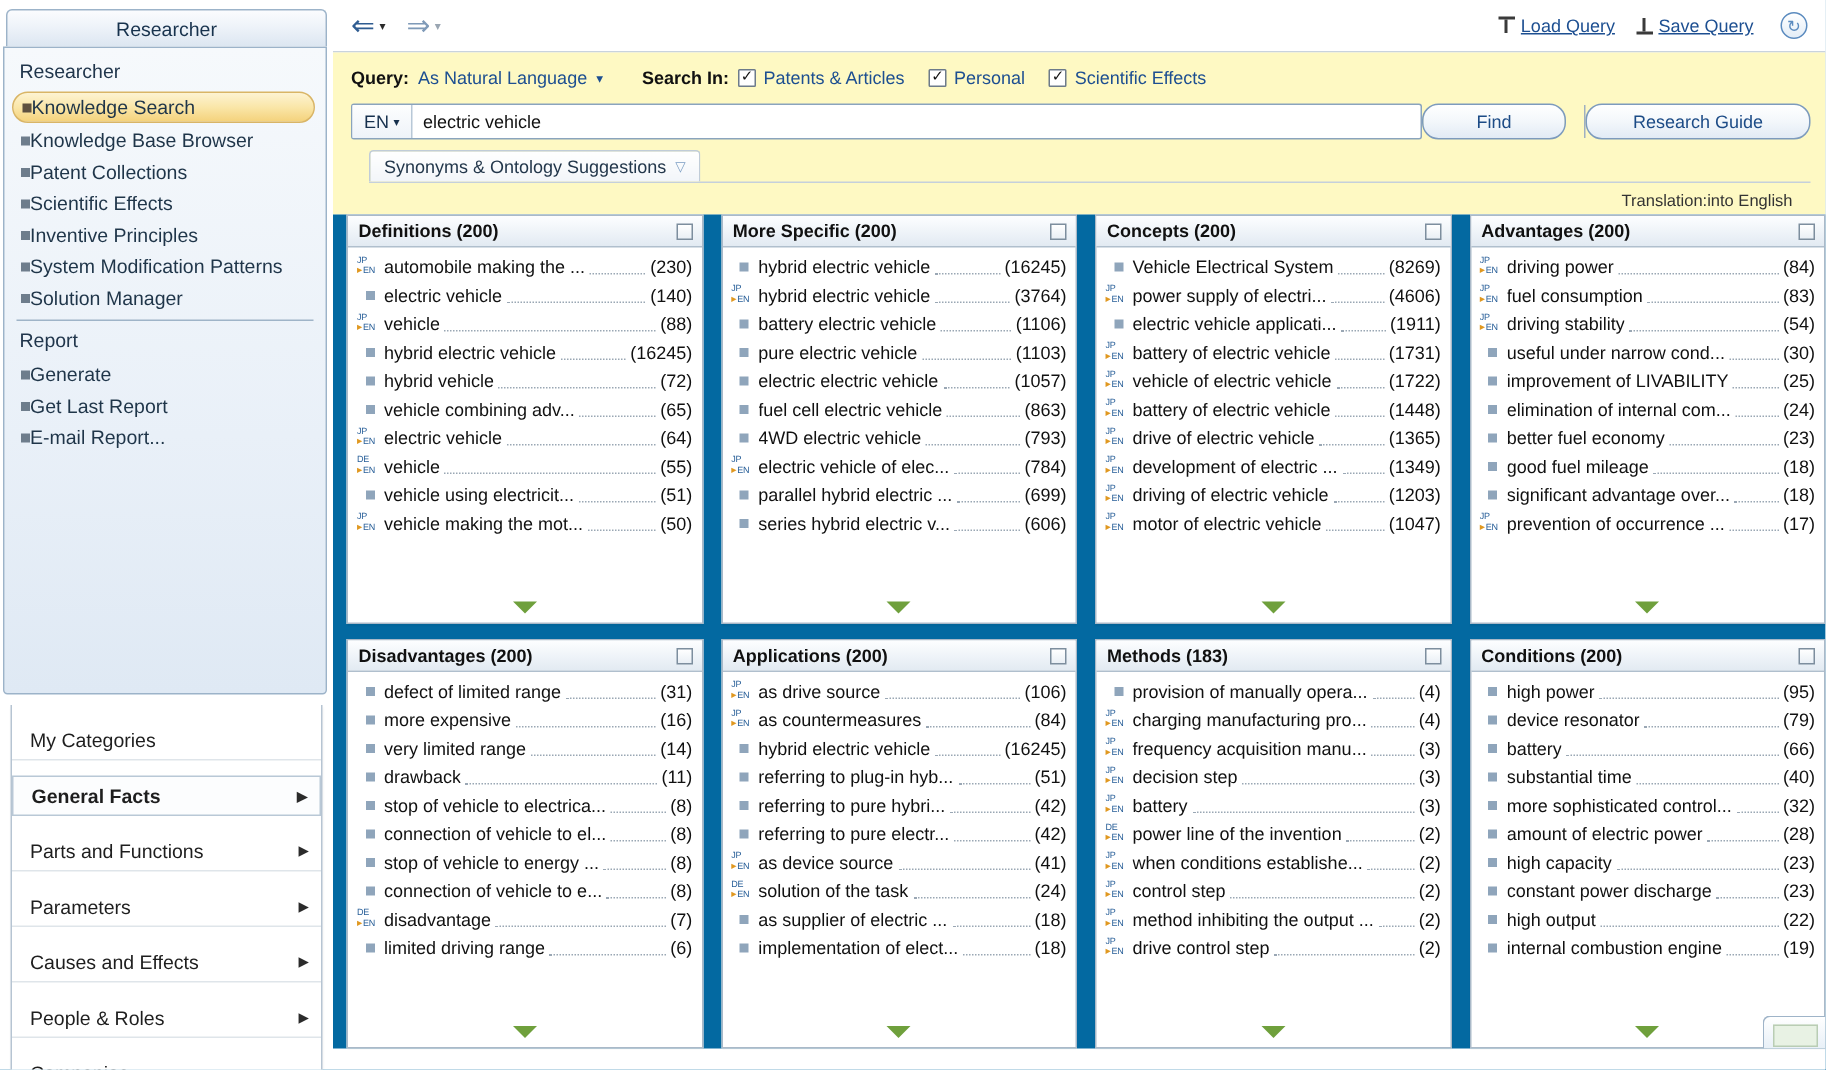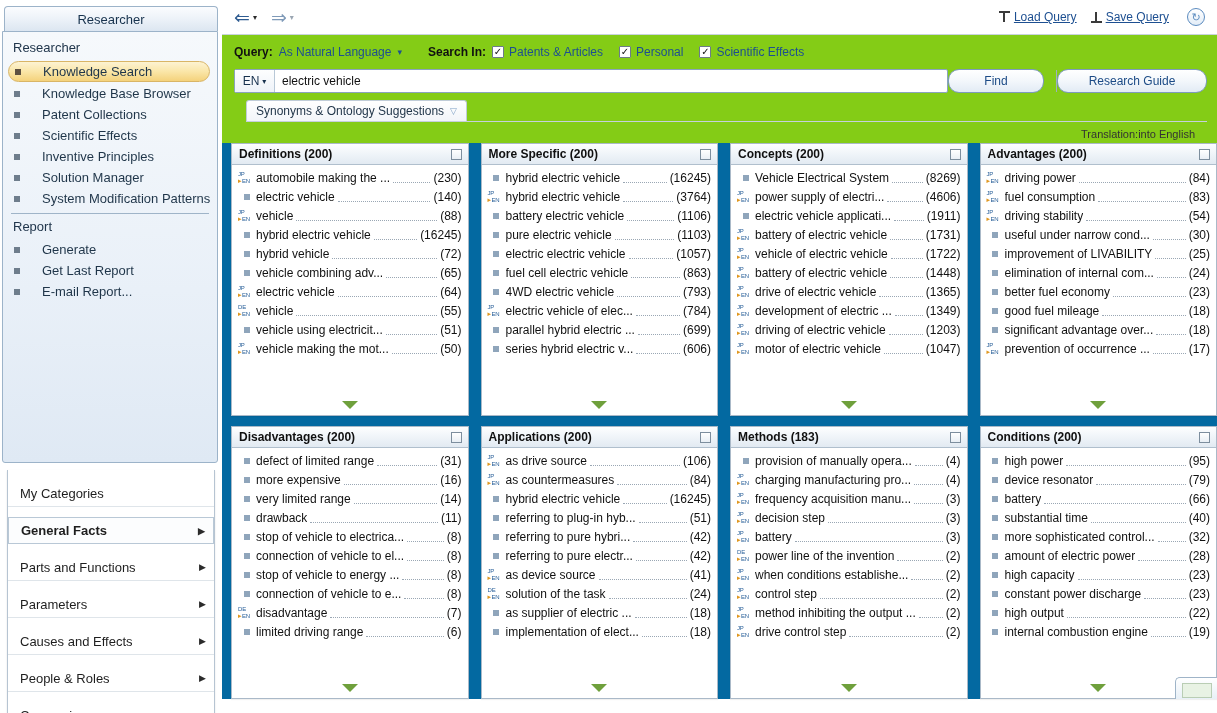--- a/index.html
+++ b/index.html
@@ -47,21 +47,21 @@
     height: 432px;
   }
   .side-section-title{
     font-size: 13px; color: #21364c;
     padding: 3px 0 5px 10px;
   }
   .side-divider{
     height:1px; background:#9fb4c8; margin: 4px 8px 2px 8px;
   }
   .side-item{
-    display:flex; align-items:flex-start; gap:22px;
+    display:flex; align-items:flex-start; gap:0;
     padding: 3px 6px 3px 11px;
     font-size: 13px;
     color: #1f3549;
     cursor: default;
     line-height: 15px;
     min-height: 20px;
   }
   .side-item .bullet{
     width: 6px; height: 6px; background: #6e7d8c; display:inline-block;
     margin-top: 5px; flex: 0 0 auto;
@@ -133,21 +133,21 @@
   .ic-save::after{ bottom:2px; }
   .refresh-btn{
     width: 18px; height:18px; border-radius: 50%;
     border: 1.6px solid #5b8bbf; color:#5b8bbf;
     display:flex; align-items:center; justify-content:center;
     font-size: 11px; margin-left: 14px; margin-right:2px;
     background: linear-gradient(to bottom,#ffffff,#e3edf7);
   }
 
   .querybar{
-    background:#84cc16;
+    background:#fef9c3;
     padding: 7px 10px 0 12px;
   }
   .qrow1{ display:flex; align-items:center; gap:6px; font-size:12px; height:20px;}
   .qlabel{ font-weight:bold; color:#111; }
   .qlink{ color:#1d4f91; cursor:pointer; }
   .qcaret{ color:#1d4f91; font-size:9px; }
   .qgap{ width:14px; }
   .chk{
     width:12px; height:12px; border:1px solid #6d7b8a; background:#fff;
     display:inline-flex; align-items:center; justify-content:center;
@@ -311,25 +311,25 @@
       <div class="side-item">
         <span class="bullet"></span>
         <span>Scientific Effects</span>
       </div>
       <div class="side-item">
         <span class="bullet"></span>
         <span>Inventive Principles</span>
       </div>
       <div class="side-item">
         <span class="bullet"></span>
-        <span>Solution Manager</span>
+        <span>System Modification Patterns</span>
       </div>
       <div class="side-item">
         <span class="bullet"></span>
-        <span>System Modification Patterns</span>
+        <span>Solution Manager</span>
       </div>
 
       <div class="side-divider"></div>
 
       <div class="side-section-title">Report</div>
 
       <div class="side-item">
         <span class="bullet"></span>
         <span>Generate</span>
       </div>

